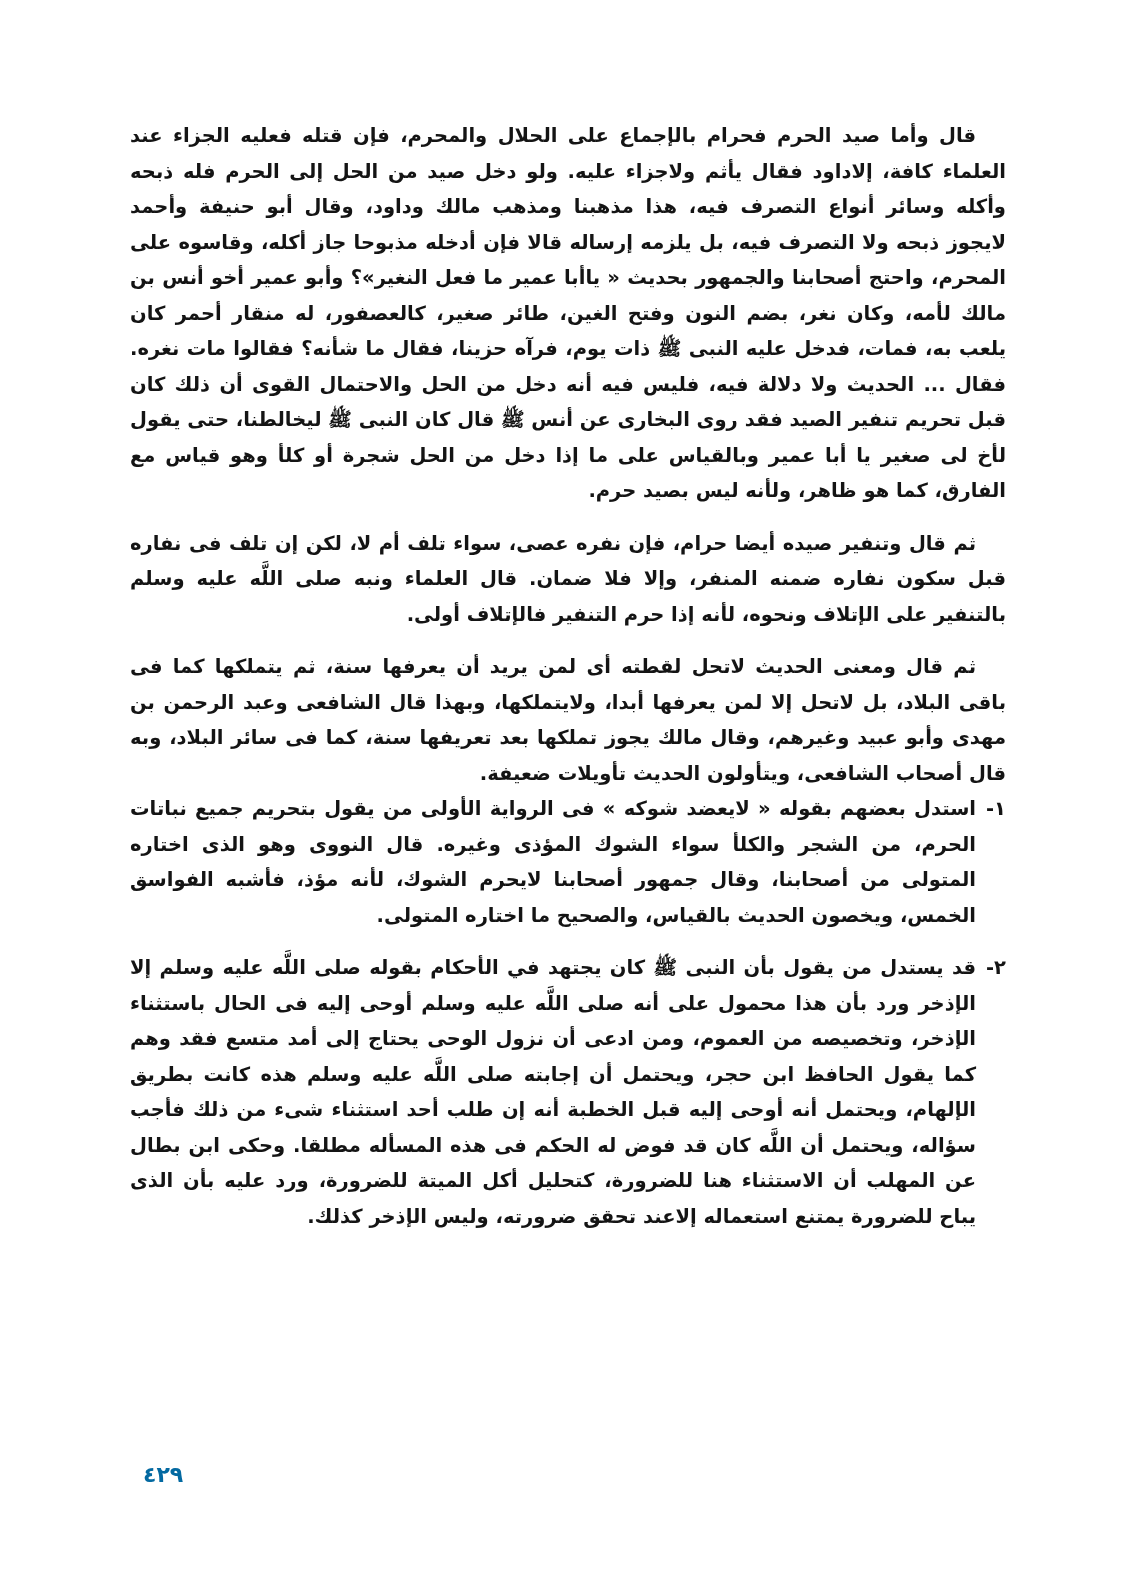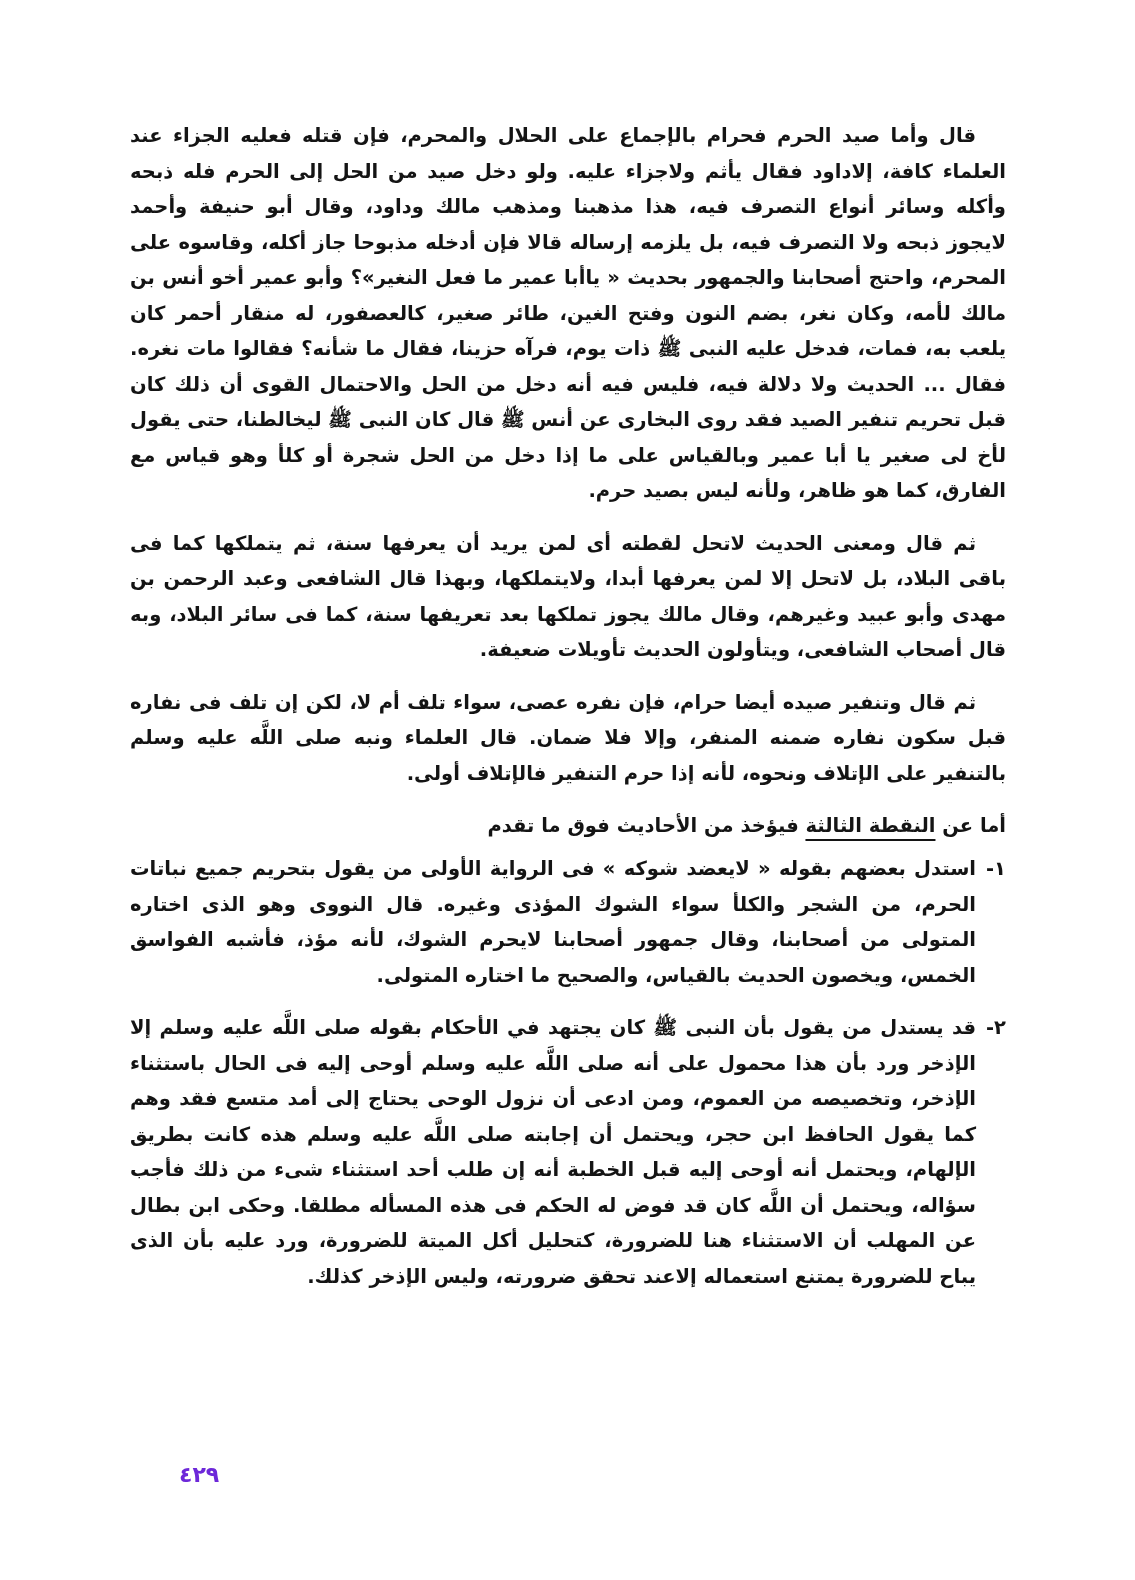--- a/index.html
+++ b/index.html
@@ -72,36 +72,32 @@
       right: 0;
       top: 0;
     }
     .page-number {
       position: absolute;
       left: 143px;
       top: 1462px;
       font-size: 22px;
       font-weight: bold;
       direction: rtl;
-      color: #6d28d9;
+      color: #0369a1;
       font-family: "DejaVu Sans", sans-serif;
-      margin-left: 36px;
     }
   </style>
 </head>
 <body>
 
 <div class="page">
   <p class="para indent">قال وأما صيد الحرم فحرام بالإجماع على الحلال والمحرم، فإن قتله فعليه الجزاء عند العلماء كافة، إلاداود فقال يأثم ولاجزاء عليه. ولو دخل صيد من الحل إلى الحرم فله ذبحه وأكله وسائر أنواع التصرف فيه، هذا مذهبنا ومذهب مالك وداود، وقال أبو حنيفة وأحمد لايجوز ذبحه ولا التصرف فيه، بل يلزمه إرساله قالا فإن أدخله مذبوحا جاز أكله، وقاسوه على المحرم، واحتج أصحابنا والجمهور بحديث « ياأبا عمير ما فعل النغير»؟ وأبو عمير أخو أنس بن مالك لأمه، وكان نغر، بضم النون وفتح الغين، طائر صغير، كالعصفور، له منقار أحمر كان يلعب به، فمات، فدخل عليه النبى ﷺ ذات يوم، فرآه حزينا، فقال ما شأنه؟ فقالوا مات نغره. فقال ... الحديث ولا دلالة فيه، فليس فيه أنه دخل من الحل والاحتمال القوى أن ذلك كان قبل تحريم تنفير الصيد فقد روى البخارى عن أنس ﷺ قال كان النبى ﷺ ليخالطنا، حتى يقول لأخ لى صغير يا أبا عمير وبالقياس على ما إذا دخل من الحل شجرة أو كلأ وهو قياس مع الفارق، كما هو ظاهر، ولأنه ليس بصيد حرم.</p>
+  <p class="para indent">ثم قال وتنفير صيده أيضا حرام، فإن نفره عصى، سواء تلف أم لا، لكن إن تلف فى نفاره قبل سكون نفاره ضمنه المنفر، وإلا فلا ضمان. قال العلماء ونبه صلى اللَّه عليه وسلم بالتنفير على الإتلاف ونحوه، لأنه إذا حرم التنفير فالإتلاف أولى.</p>
   <p class="para indent">ثم قال ومعنى الحديث لاتحل لقطته أى لمن يريد أن يعرفها سنة، ثم يتملكها كما فى باقى البلاد، بل لاتحل إلا لمن يعرفها أبدا، ولايتملكها، وبهذا قال الشافعى وعبد الرحمن بن مهدى وأبو عبيد وغيرهم، وقال مالك يجوز تملكها بعد تعريفها سنة، كما فى سائر البلاد، وبه قال أصحاب الشافعى، ويتأولون الحديث تأويلات ضعيفة.</p>
-  <p class="para indent">ثم قال وتنفير صيده أيضا حرام، فإن نفره عصى، سواء تلف أم لا، لكن إن تلف فى نفاره قبل سكون نفاره ضمنه المنفر، وإلا فلا ضمان. قال العلماء ونبه صلى اللَّه عليه وسلم بالتنفير على الإتلاف ونحوه، لأنه إذا حرم التنفير فالإتلاف أولى.</p>
 
-  <div class="heading">
-    <span>أما عن </span><span class="u">النقطة الثالثة</span><span> فيؤخذ من الأحاديث فوق ما تقدم</span>
-  </div>
 
   <ol class="list">
     <li class="list-item">
       <span class="list-num">١-</span>
       <span>استدل بعضهم بقوله « لايعضد شوكه » فى الرواية الأولى من يقول بتحريم جميع نباتات الحرم، من الشجر والكلأ سواء الشوك المؤذى وغيره. قال النووى وهو الذى اختاره المتولى من أصحابنا، وقال جمهور أصحابنا لايحرم الشوك، لأنه مؤذ، فأشبه الفواسق الخمس، ويخصون الحديث بالقياس، والصحيح ما اختاره المتولى.</span>
     </li>
     <li class="list-item">
       <span class="list-num">٢-</span>
       <span>قد يستدل من يقول بأن النبى ﷺ كان يجتهد في الأحكام بقوله صلى اللَّه عليه وسلم إلا الإذخر ورد بأن هذا محمول على أنه صلى اللَّه عليه وسلم أوحى إليه فى الحال باستثناء الإذخر، وتخصيصه من العموم، ومن ادعى أن نزول الوحى يحتاج إلى أمد متسع فقد وهم كما يقول الحافظ ابن حجر، ويحتمل أن إجابته صلى اللَّه عليه وسلم هذه كانت بطريق الإلهام، ويحتمل أنه أوحى إليه قبل الخطبة أنه إن طلب أحد استثناء شىء من ذلك فأجب سؤاله، ويحتمل أن اللَّه كان قد فوض له الحكم فى هذه المسأله مطلقا. وحكى ابن بطال عن المهلب أن الاستثناء هنا للضرورة، كتحليل أكل الميتة للضرورة، ورد عليه بأن الذى يباح للضرورة يمتنع استعماله إلاعند تحقق ضرورته، وليس الإذخر كذلك.</span>
     </li>

